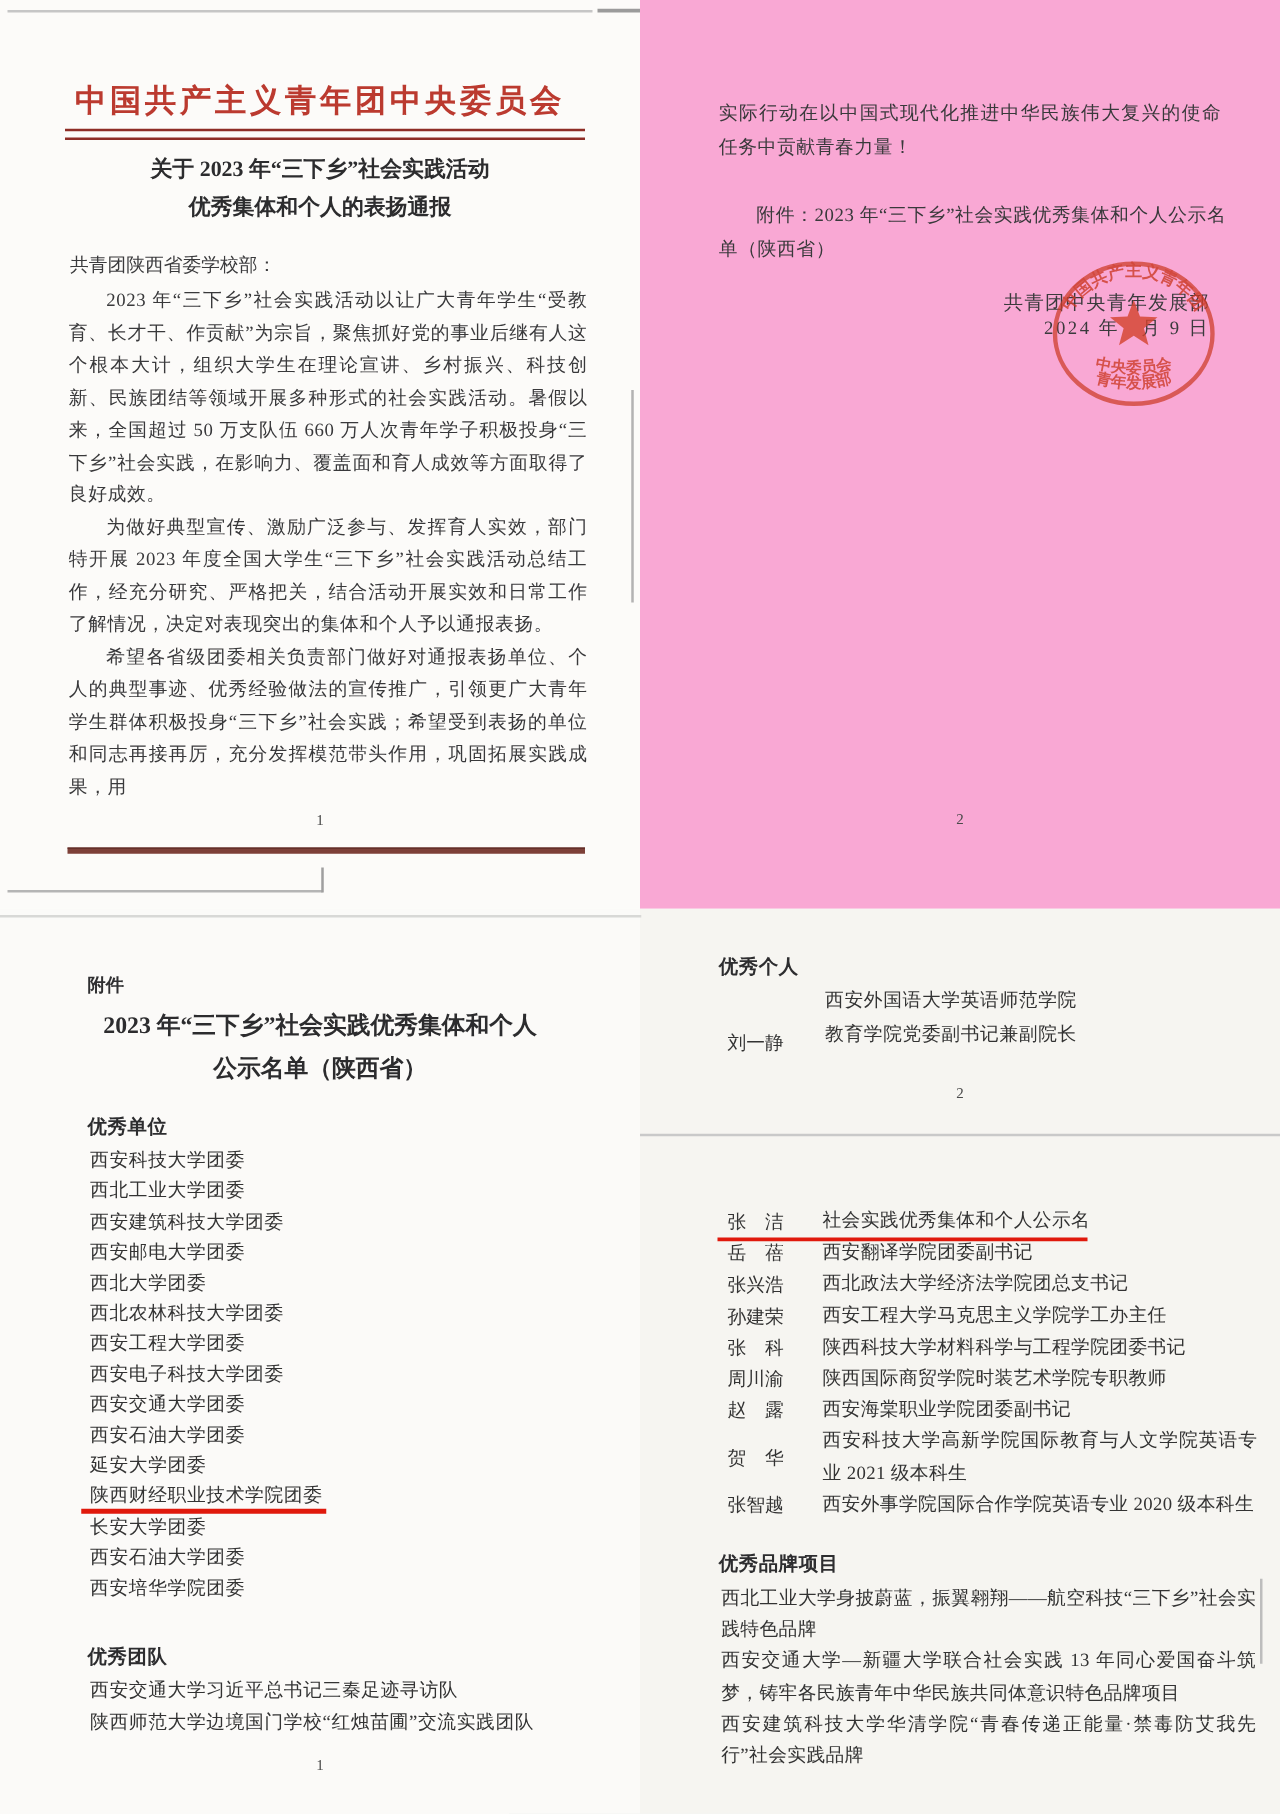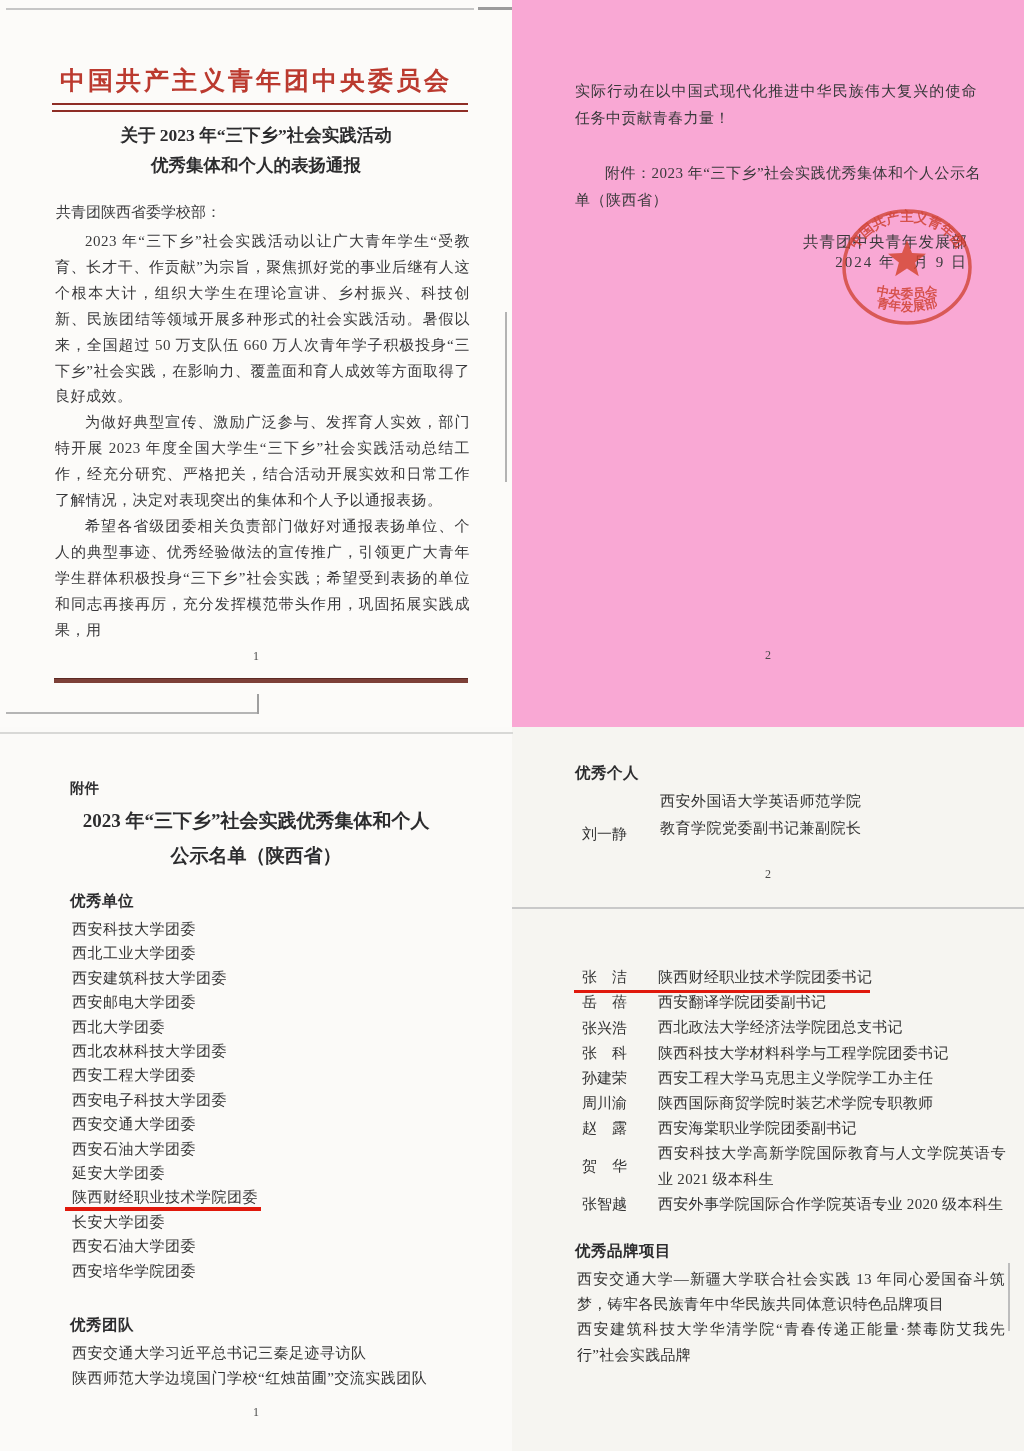--- a/index.html
+++ b/index.html
@@ -188,41 +188,41 @@
       <span class="pdesc">
         <div>西安外国语大学英语师范学院</div>
         <div>教育学院党委副书记兼副院长</div>
       </span>
     </div>
     <div class="pageno pn4">2</div>
     <div class="persons">
 
         <div class="person-row hl">
           <span class="pname">张　洁</span>
-          <span class="pdesc">陕西财经职业技术学院团委书记</span>
+          <span class="pdesc">社会实践优秀集体和个人公示名</span>
         </div>
 
         <div class="person-row">
           <span class="pname">岳　蓓</span>
           <span class="pdesc">西安翻译学院团委副书记</span>
         </div>
 
         <div class="person-row">
           <span class="pname">张兴浩</span>
           <span class="pdesc">西北政法大学经济法学院团总支书记</span>
         </div>
 
         <div class="person-row">
+          <span class="pname">孙建荣</span>
+          <span class="pdesc">西安工程大学马克思主义学院学工办主任</span>
+        </div>
+
+        <div class="person-row">
           <span class="pname">张　科</span>
           <span class="pdesc">陕西科技大学材料科学与工程学院团委书记</span>
-        </div>
-
-        <div class="person-row">
-          <span class="pname">孙建荣</span>
-          <span class="pdesc">西安工程大学马克思主义学院学工办主任</span>
         </div>
 
         <div class="person-row">
           <span class="pname">周川渝</span>
           <span class="pdesc">陕西国际商贸学院时装艺术学院专职教师</span>
         </div>
 
         <div class="person-row">
           <span class="pname">赵　露</span>
           <span class="pdesc">西安海棠职业学院团委副书记</span>
@@ -234,20 +234,21 @@
         </div>
 
         <div class="person-row">
           <span class="pname">张智越</span>
           <span class="pdesc">西安外事学院国际合作学院英语专业 2020 级本科生</span>
         </div>
       </div>
     <div class="sec-head sh-brands">优秀品牌项目</div>
     <div class="brands">
 
+        <p>西北工业大学身披蔚蓝，振翼翱翔——航空科技“三下乡”社会实践特色品牌</p>
 
         <p>西安交通大学—新疆大学联合社会实践 13 年同心爱国奋斗筑梦，铸牢各民族青年中华民族共同体意识特色品牌项目</p>
 
         <p>西安建筑科技大学华清学院“青春传递正能量·禁毒防艾我先行”社会实践品牌</p>
       </div>
   </div>
 
   <div class="art a-topline"></div>
   <div class="art a-topseg"></div>
   <div class="art a-midline"></div>

